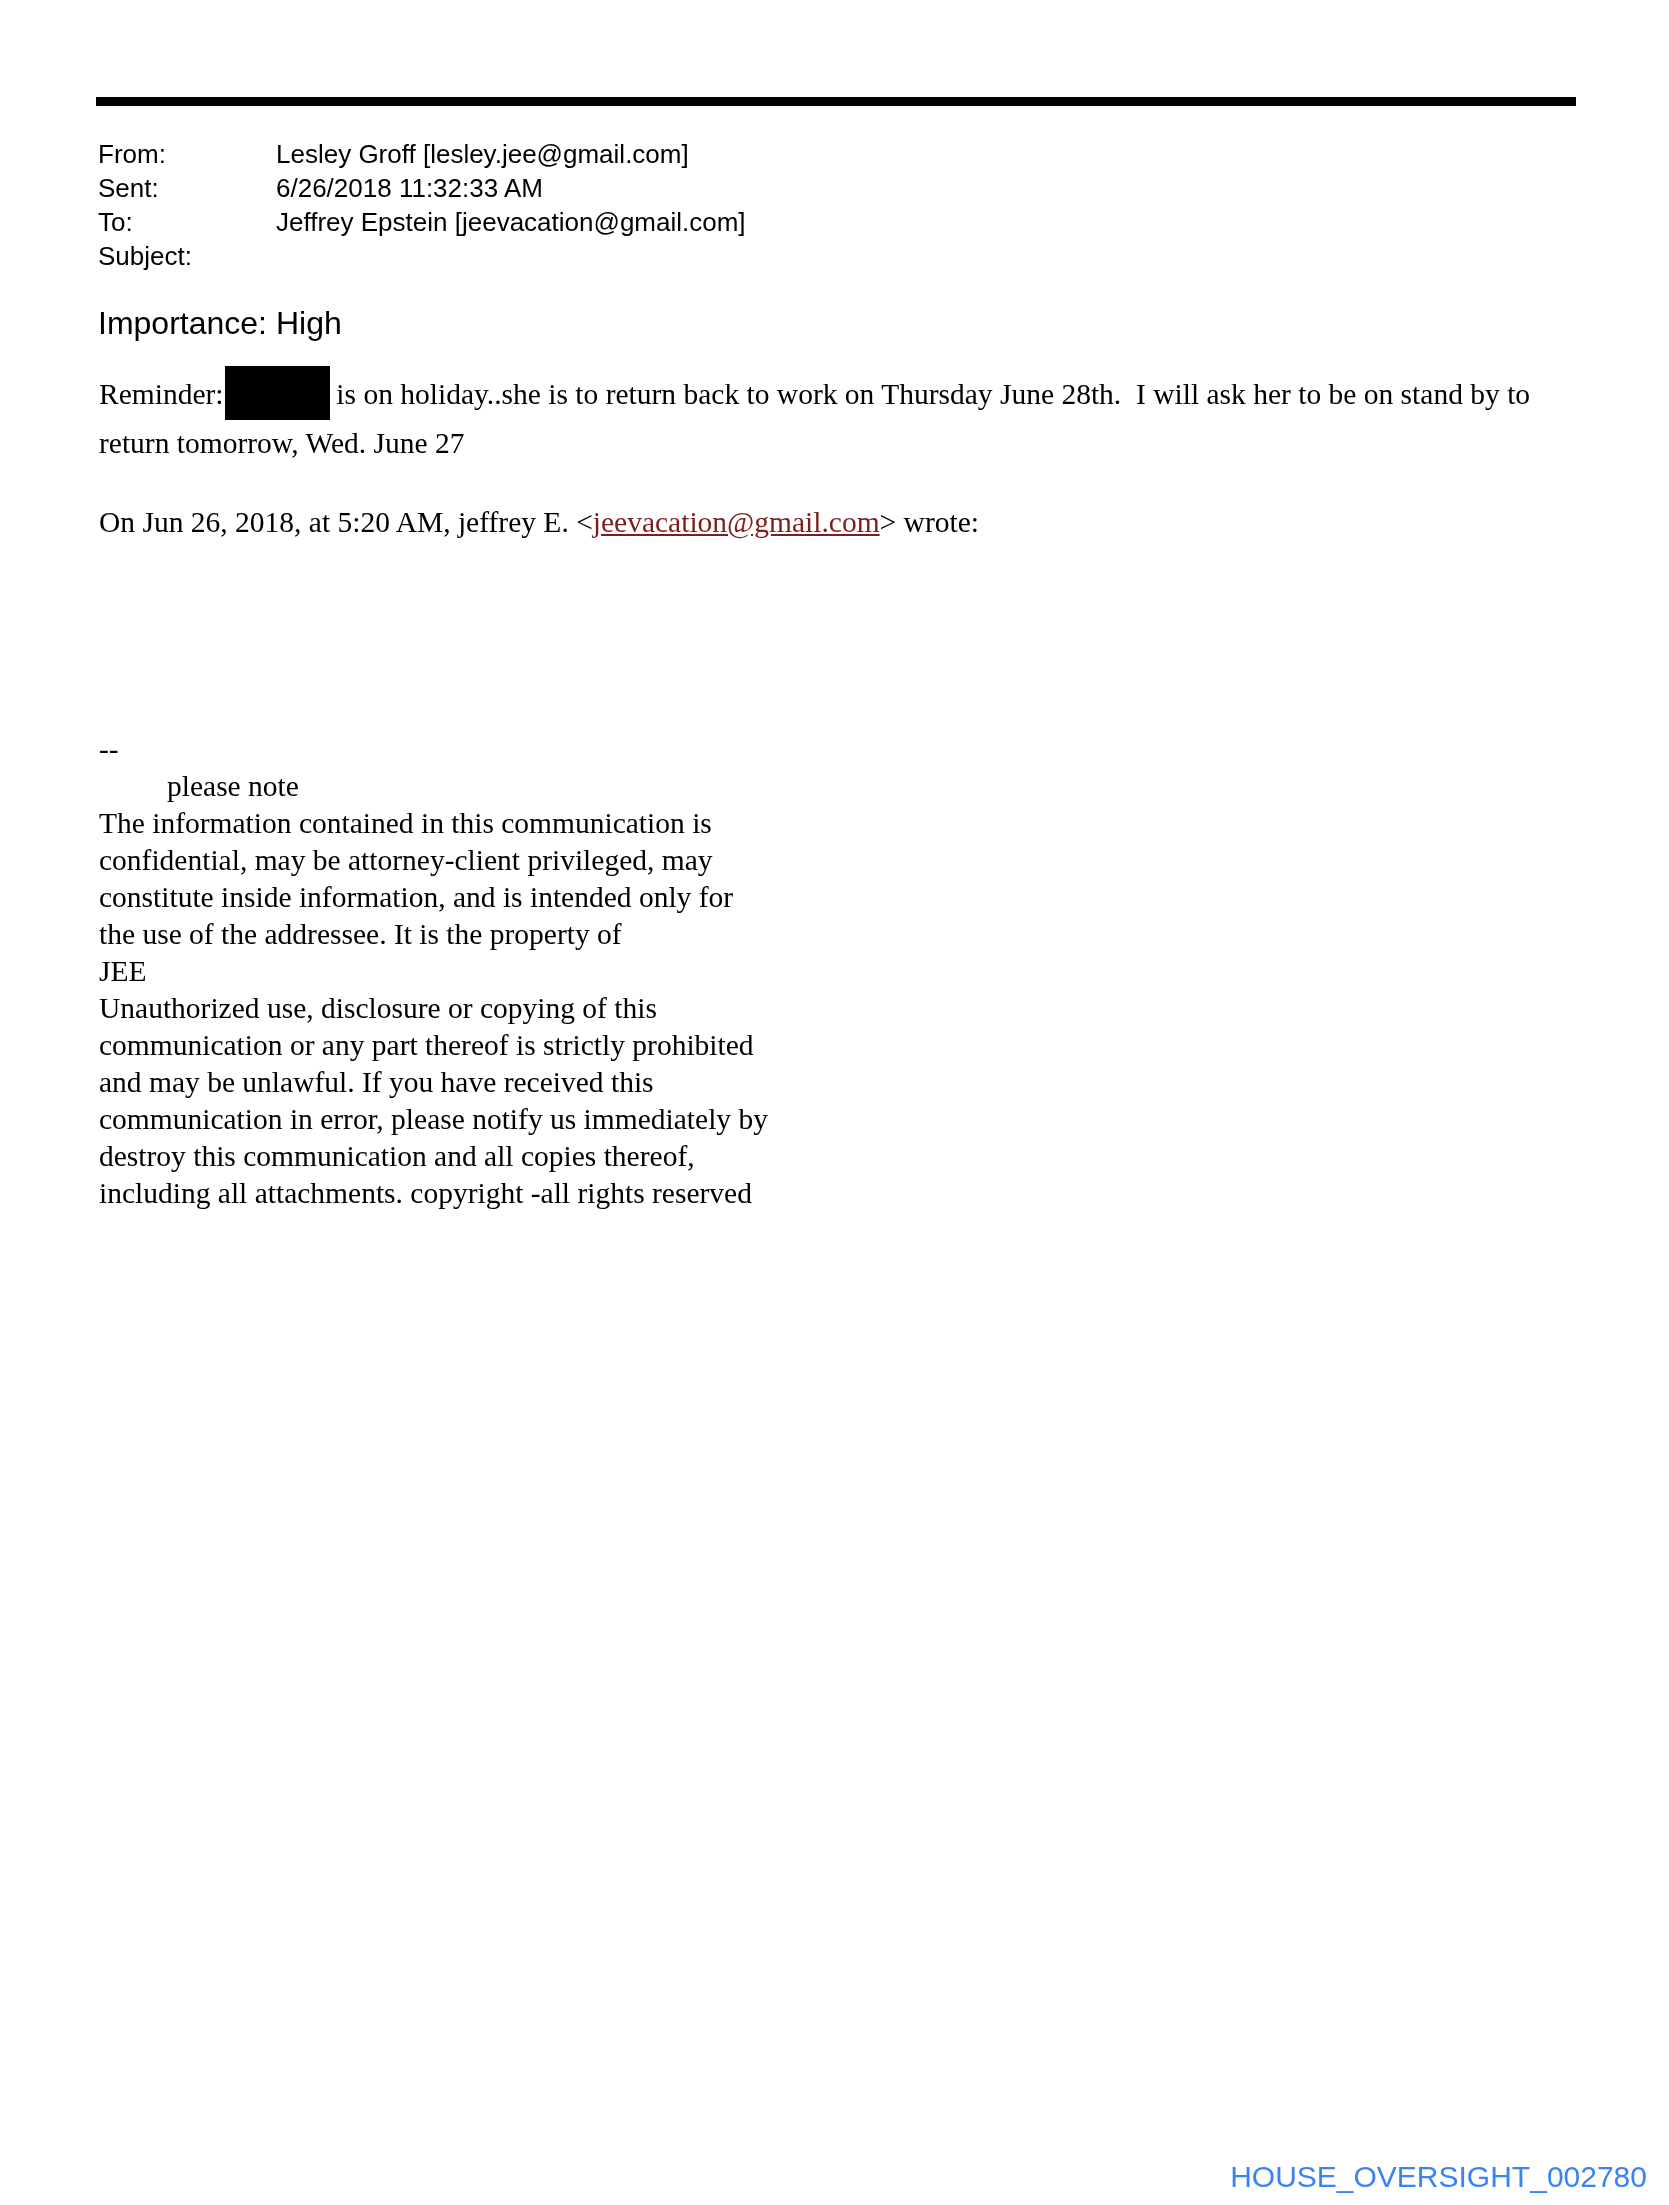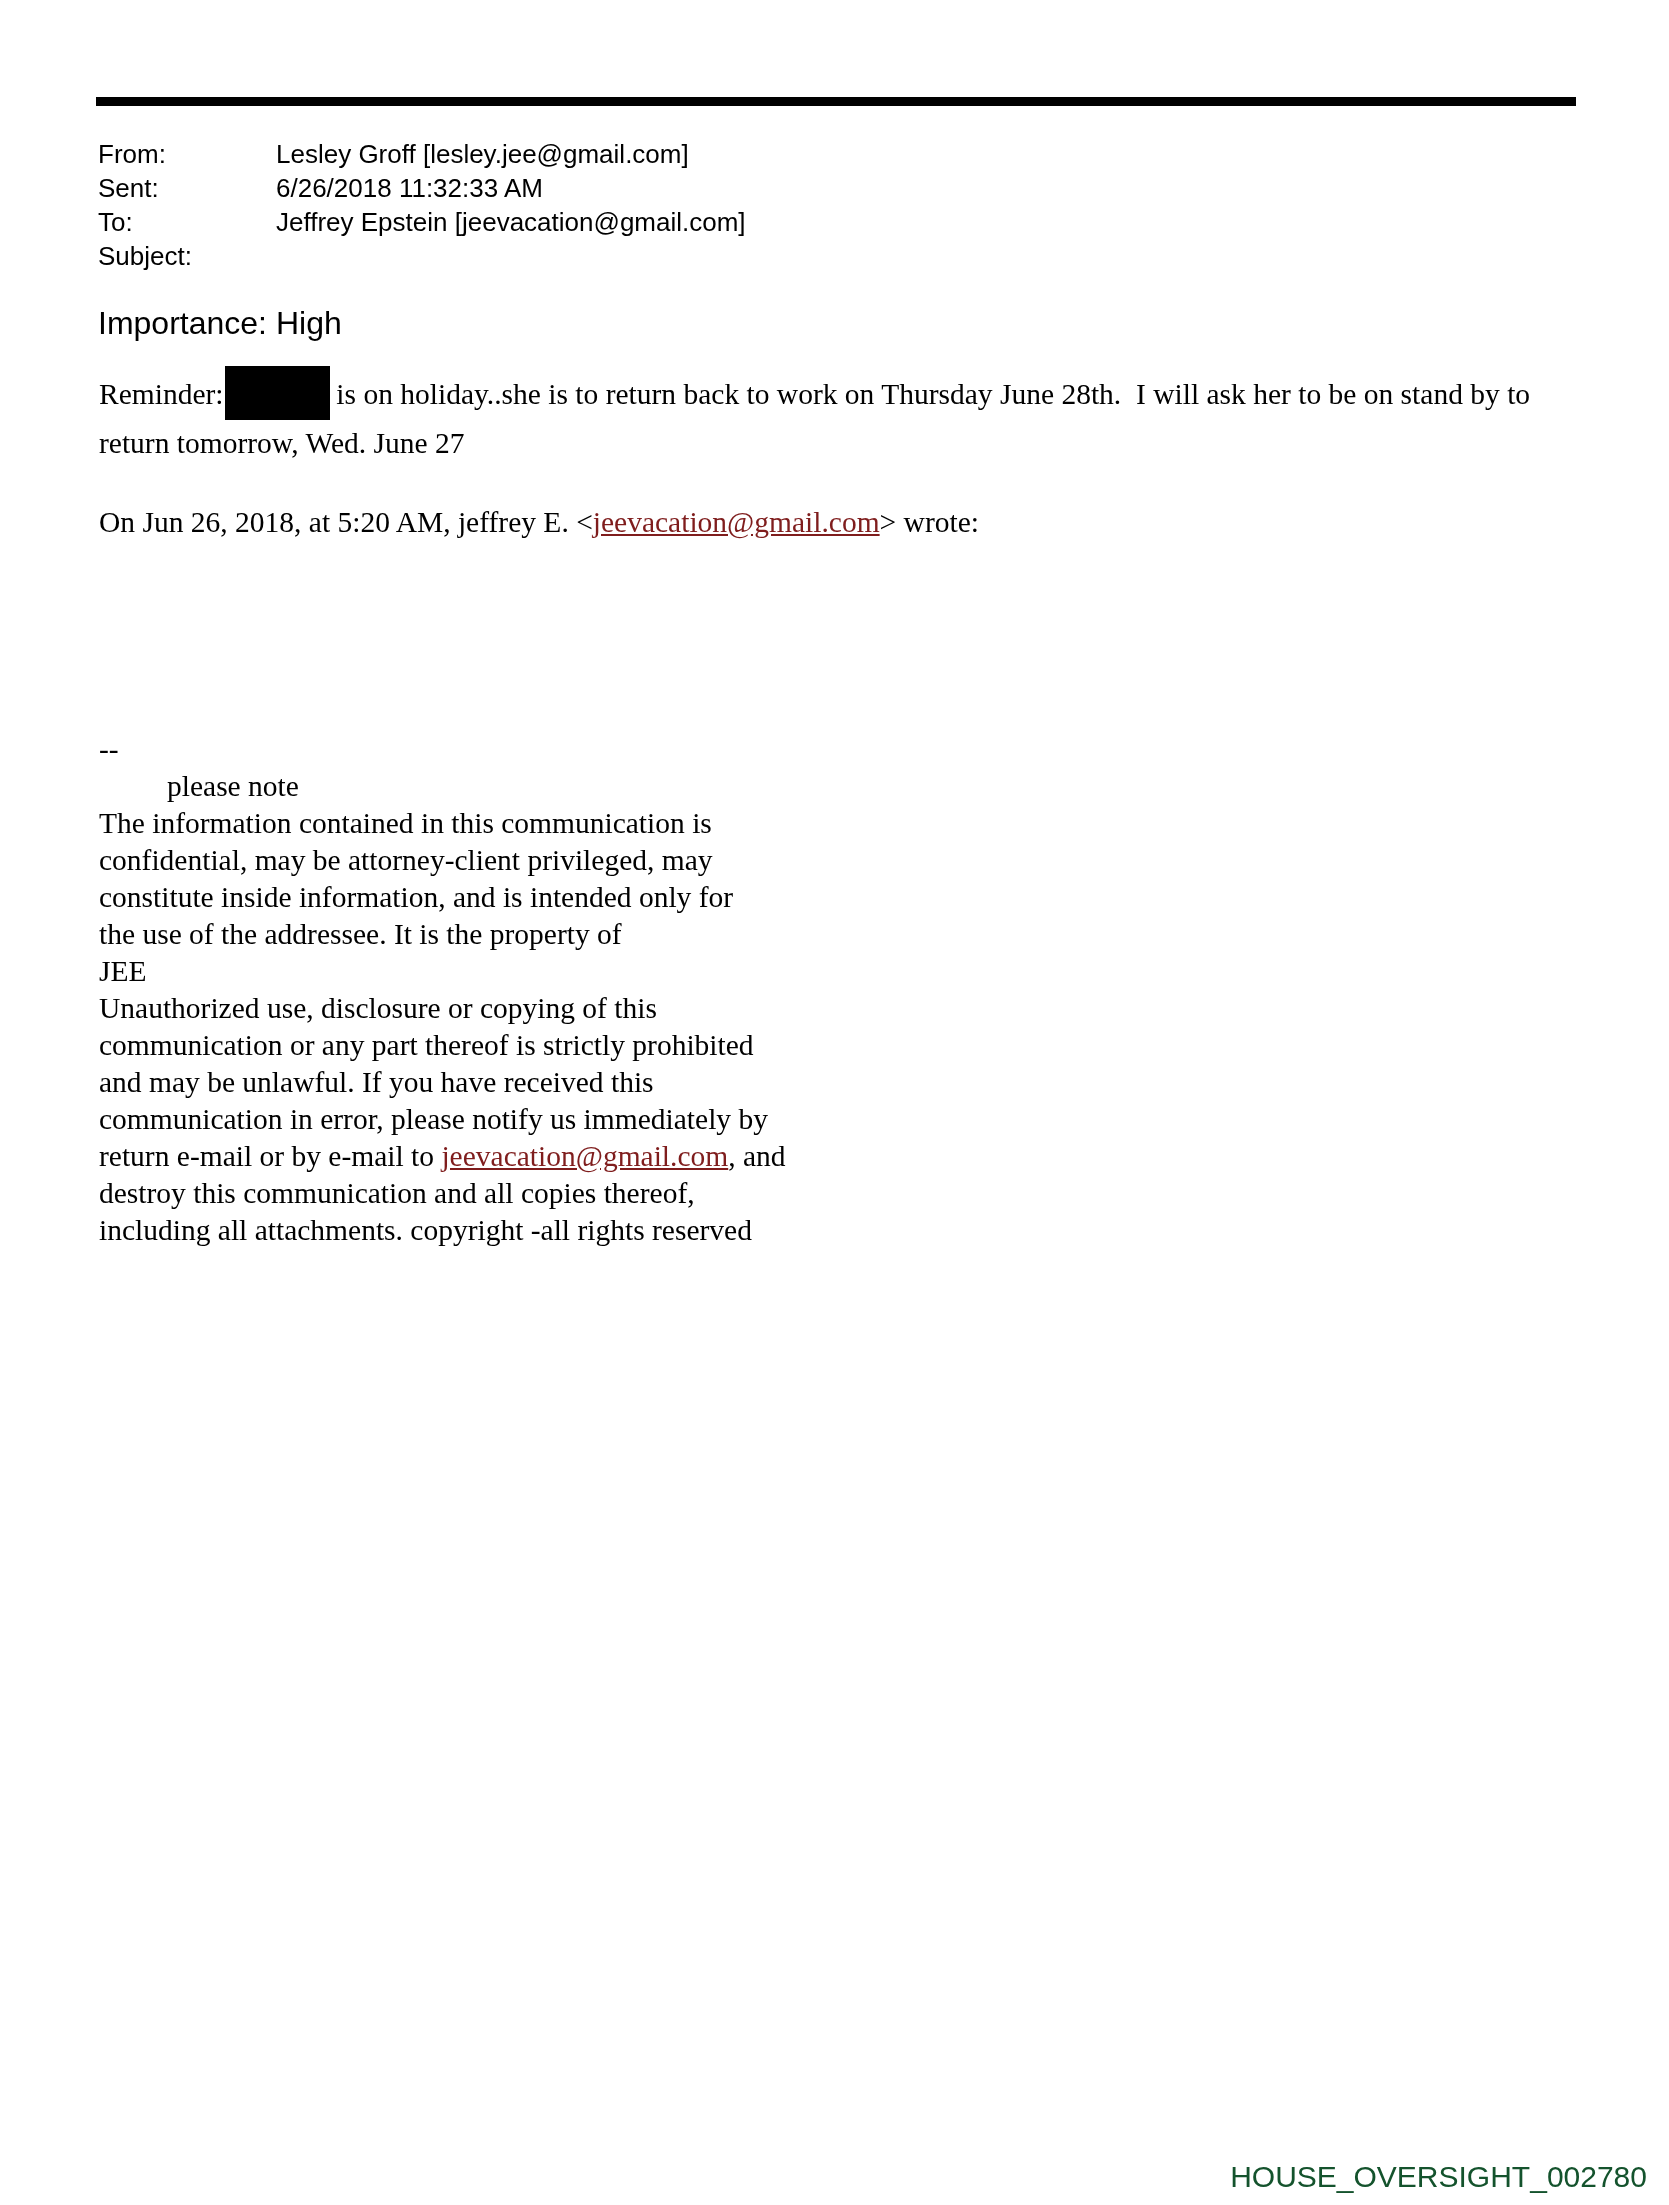--- a/index.html
+++ b/index.html
@@ -87,21 +87,21 @@
     line-height: 37px;
   }
   .note-indent { padding-left: 68px; }
   .pre-lines { white-space: pre-line; }
   .footer {
     position: absolute;
     right: 22px;
     top: 2160px;
     font-family: "Liberation Sans", sans-serif;
     font-size: 30px;
-    color: #14532d;
+    color: #3b82f6;
   }
 </style>
 </head>
 <body>
 
 <div class="page">
 
   <div class="top-rule"></div>
 
   <div class="header">
@@ -137,21 +137,20 @@
     <div class="note-indent">please note</div>
     <div class="pre-lines">The information contained in this communication is
 confidential, may be attorney-client privileged, may
 constitute inside information, and is intended only for
 the use of the addressee. It is the property of
 JEE
 Unauthorized use, disclosure or copying of this
 communication or any part thereof is strictly prohibited
 and may be unlawful. If you have received this
 communication in error, please notify us immediately by</div>
-    <div><span>return e-mail or by e-mail to </span><a class="email-link">jeevacation@gmail.com</a><span>, and</span></div>
     <div class="pre-lines">destroy this communication and all copies thereof,
 including all attachments. copyright -all rights reserved</div>
   </div>
 
   <div class="footer">HOUSE_OVERSIGHT_002780</div>
 
 </div>
 
 
 </body></html>

